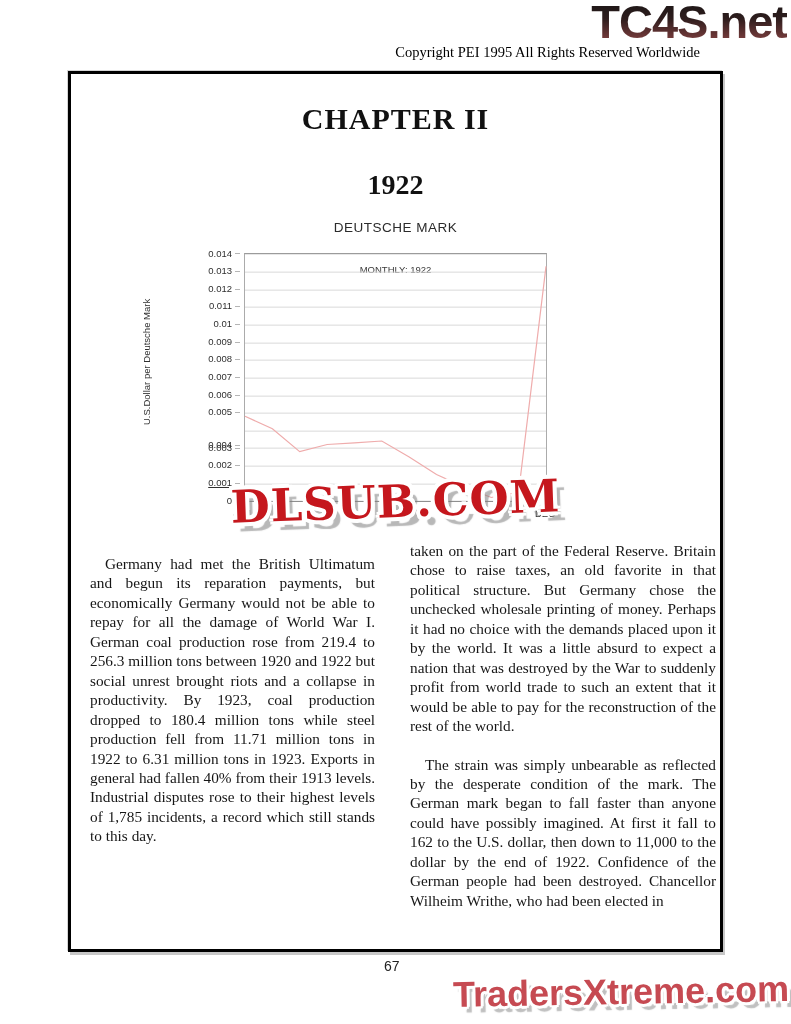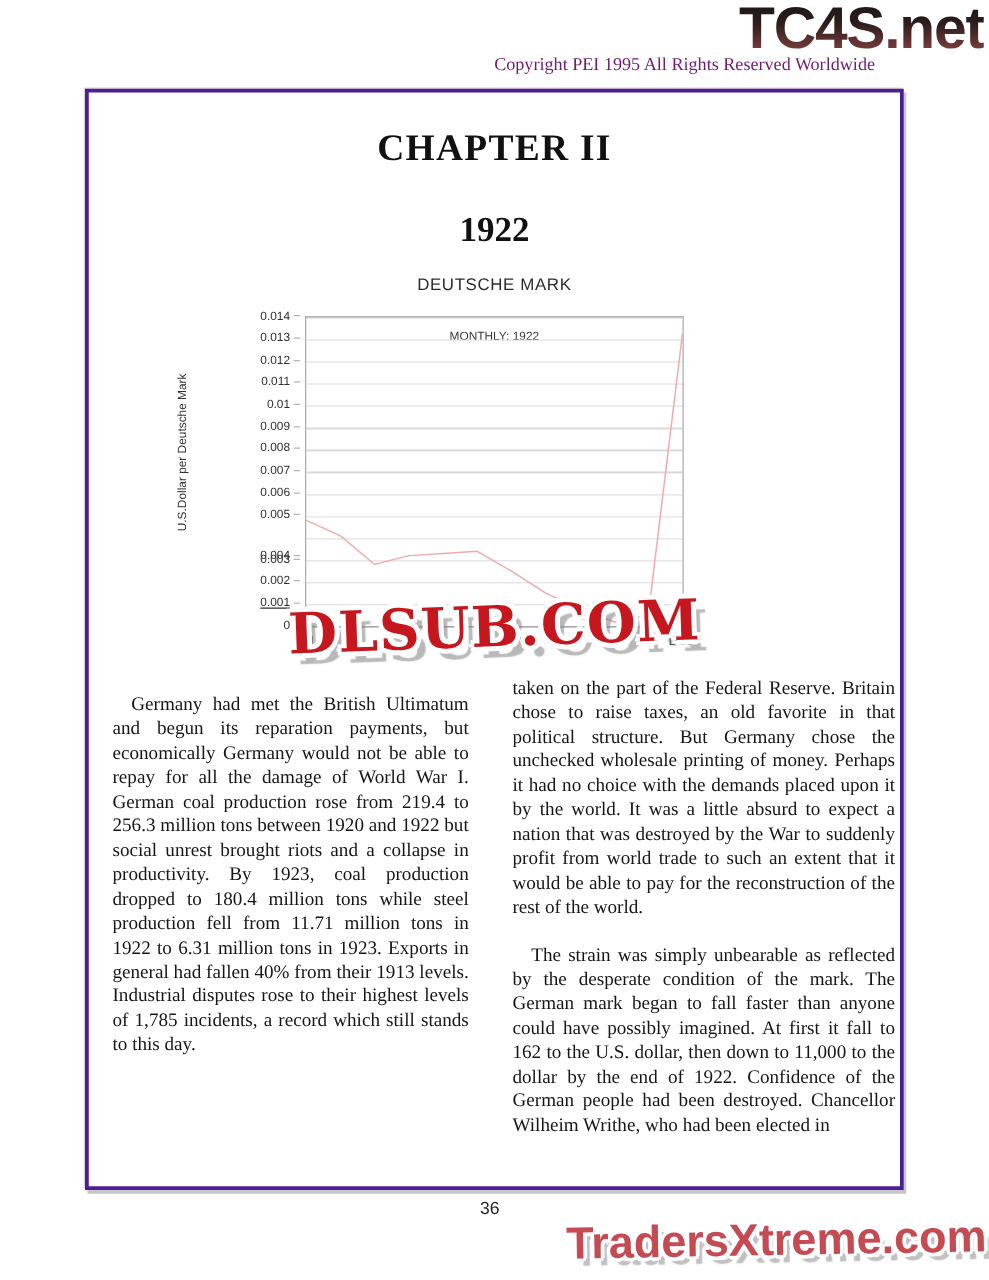--- a/index.html
+++ b/index.html
@@ -7,27 +7,27 @@
 
   
   .tc4s-logo{
     position:absolute;top:-6px;right:4px;
     font-family:"Liberation Sans",sans-serif;font-weight:700;font-size:47px;letter-spacing:-1px;
     background:linear-gradient(180deg,#141414 0%,#2e1d1d 45%,#6e3838 78%,#9c5252 100%);
     -webkit-background-clip:text;background-clip:text;color:transparent;
   }
   .copyright{
     position:absolute;top:44px;right:91px;
-    font-family:"Liberation Serif",serif;font-size:14.5px;color:#701a75;
+    font-family:"Liberation Serif",serif;font-size:14.5px;color:#000000;
   }
 
   
   .page-box{
     position:absolute;left:68px;top:71px;width:649px;height:875px;
-    border:3px solid #4c1d95;background:#ffffff;
+    border:3px solid #000000;background:#ffffff;
     box-shadow:2px 3px 0 rgba(130,130,130,.45), -1px -1px 0 rgba(150,150,150,.4);
   }
   .chapter-title{
     position:absolute;left:0;top:28px;width:100%;text-align:center;
     font-size:30px;font-weight:700;letter-spacing:1px;color:#111;
   }
   .year-title{
     position:absolute;left:0;top:95px;width:100%;text-align:center;
     font-size:28px;font-weight:700;color:#111;
   }
@@ -145,14 +145,14 @@
         <p class="para">Germany had met the British Ultimatum and begun its reparation payments, but economically Germany would not be able to repay for all the damage of World War I. German coal production rose from 219.4 to 256.3 million tons between 1920 and 1922 but social unrest brought riots and a collapse in productivity. By 1923, coal production dropped to 180.4 million tons while steel production fell from 11.71 million tons in 1922 to 6.31 million tons in 1923. Exports in general had fallen 40% from their 1913 levels.  Industrial disputes rose to their highest levels of 1,785 incidents, a record which still stands to this day.</p>
       </div>
     <div class="col col-right" id="col-right">
         <p class="para no-indent">taken on the part of the Federal Reserve. Britain chose to raise taxes, an old favorite in that political structure.  But Germany chose the unchecked wholesale printing of money.  Perhaps it had no choice with the demands placed upon it by the world. It was a little absurd to expect a nation that was destroyed by the War to suddenly profit from world trade to such an extent that it would be able to pay for the reconstruction of the rest of the world.</p>
         <p class="para">The strain was simply unbearable as reflected by the desperate condition of the mark.  The German mark began to fall faster than anyone could have possibly imagined.  At first it fall to 162 to the U.S. dollar, then down to 11,000 to the dollar by the end of 1922. Confidence of the German people had been destroyed.  Chancellor Wilheim Writhe, who had been elected in</p>
       </div>
   </div>
 
 </div>
 
-<div class="page-number">36</div>
+<div class="page-number">67</div>
 <div class="tradersxtreme-logo">TradersXtreme.com</div>
 
 </body></html>

